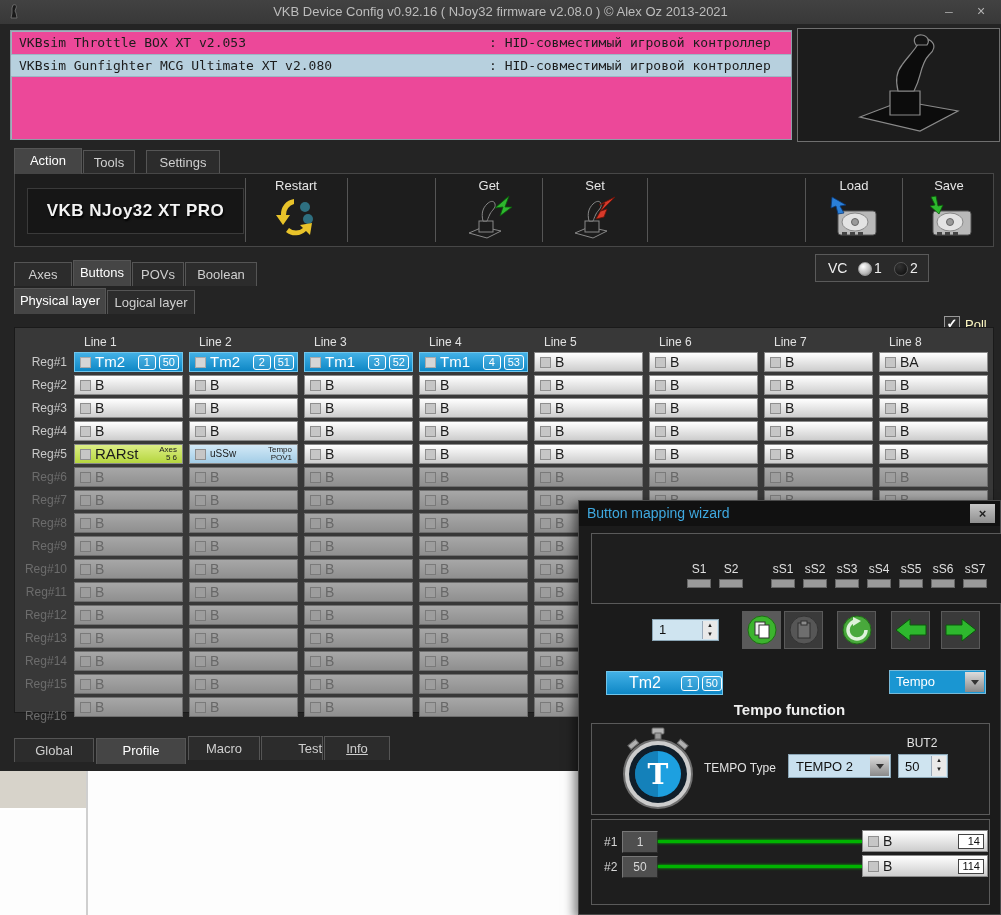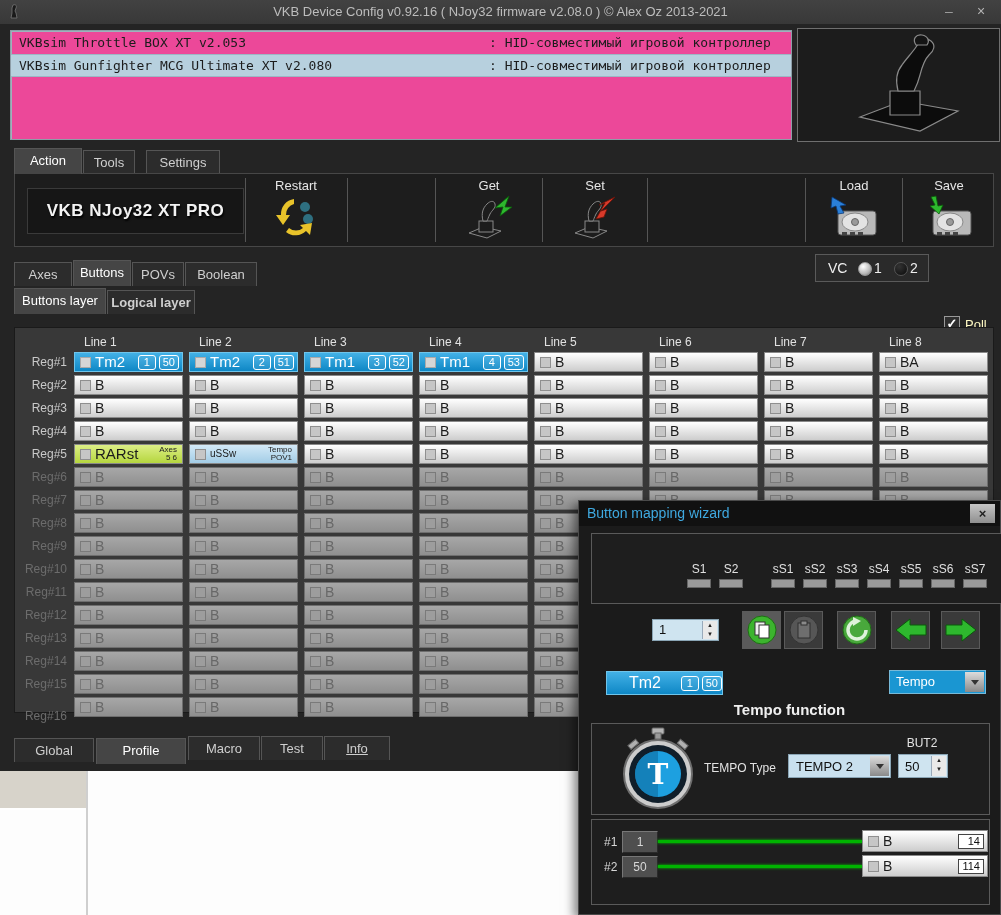--- a/index.html
+++ b/index.html
@@ -225,22 +225,22 @@
     <div class="tab" style="left:185px;top:238px;width:72px;">Boolean</div>
 
     <div class="vcbox">
       <span class="vclab">VC</span>
       <span class="radio on"></span>
       <span class="rlab1">1</span>
       <span class="radio off"></span>
       <span class="rlab2">2</span>
     </div>
 
-    <div class="tab active" style="left:14px;top:264px;width:92px;">Buttons layer</div>
-    <div class="tab" style="left:107px;top:266px;width:88px;font-weight:bold;">Logical layer</div>
+    <div class="tab active" style="left:14px;top:264px;width:92px;">Physical layer</div>
+    <div class="tab" style="left:107px;top:266px;width:88px;">Logical layer</div>
 
     <div class="poll">
       <span class="pollbox">✓</span>
       <span class="plab">Poll</span>
     </div>
 
     <div class="gridpanel">
       <div>
           <div class="col-head" style="left: 59px;">Line 1</div>
           <div class="col-head" style="left: 174px;">Line 2</div>
@@ -797,21 +797,21 @@
           <div class="cell off" style="left: 864px; top: 345px;">
             <span class="cb"></span>
             <span class="ct">B</span>
           </div>
         </div>
     </div>
 
     <div class="tab" style="left:14px;top:714px;width:80px;">Global</div>
     <div class="tab active" style="left:96px;top:714px;width:90px;">Profile</div>
     <div class="tab" style="left:188px;top:712px;width:72px;">Macro</div>
-    <div class="tab" style="left:261px;top:712px;width:62px;">Test</div>
+    <div class="tab" style="left:261px;top:712px;width:62px;text-align:right;">Test</div>
     <div class="tab" style="left:324px;top:712px;width:66px;text-decoration:underline;">Info</div>
   </div>
 
   <div class="desk">
     <div class="beige"></div>
     <div class="vline"></div>
   </div>
 
   <div class="wizard">
     <div class="wiztitle">

